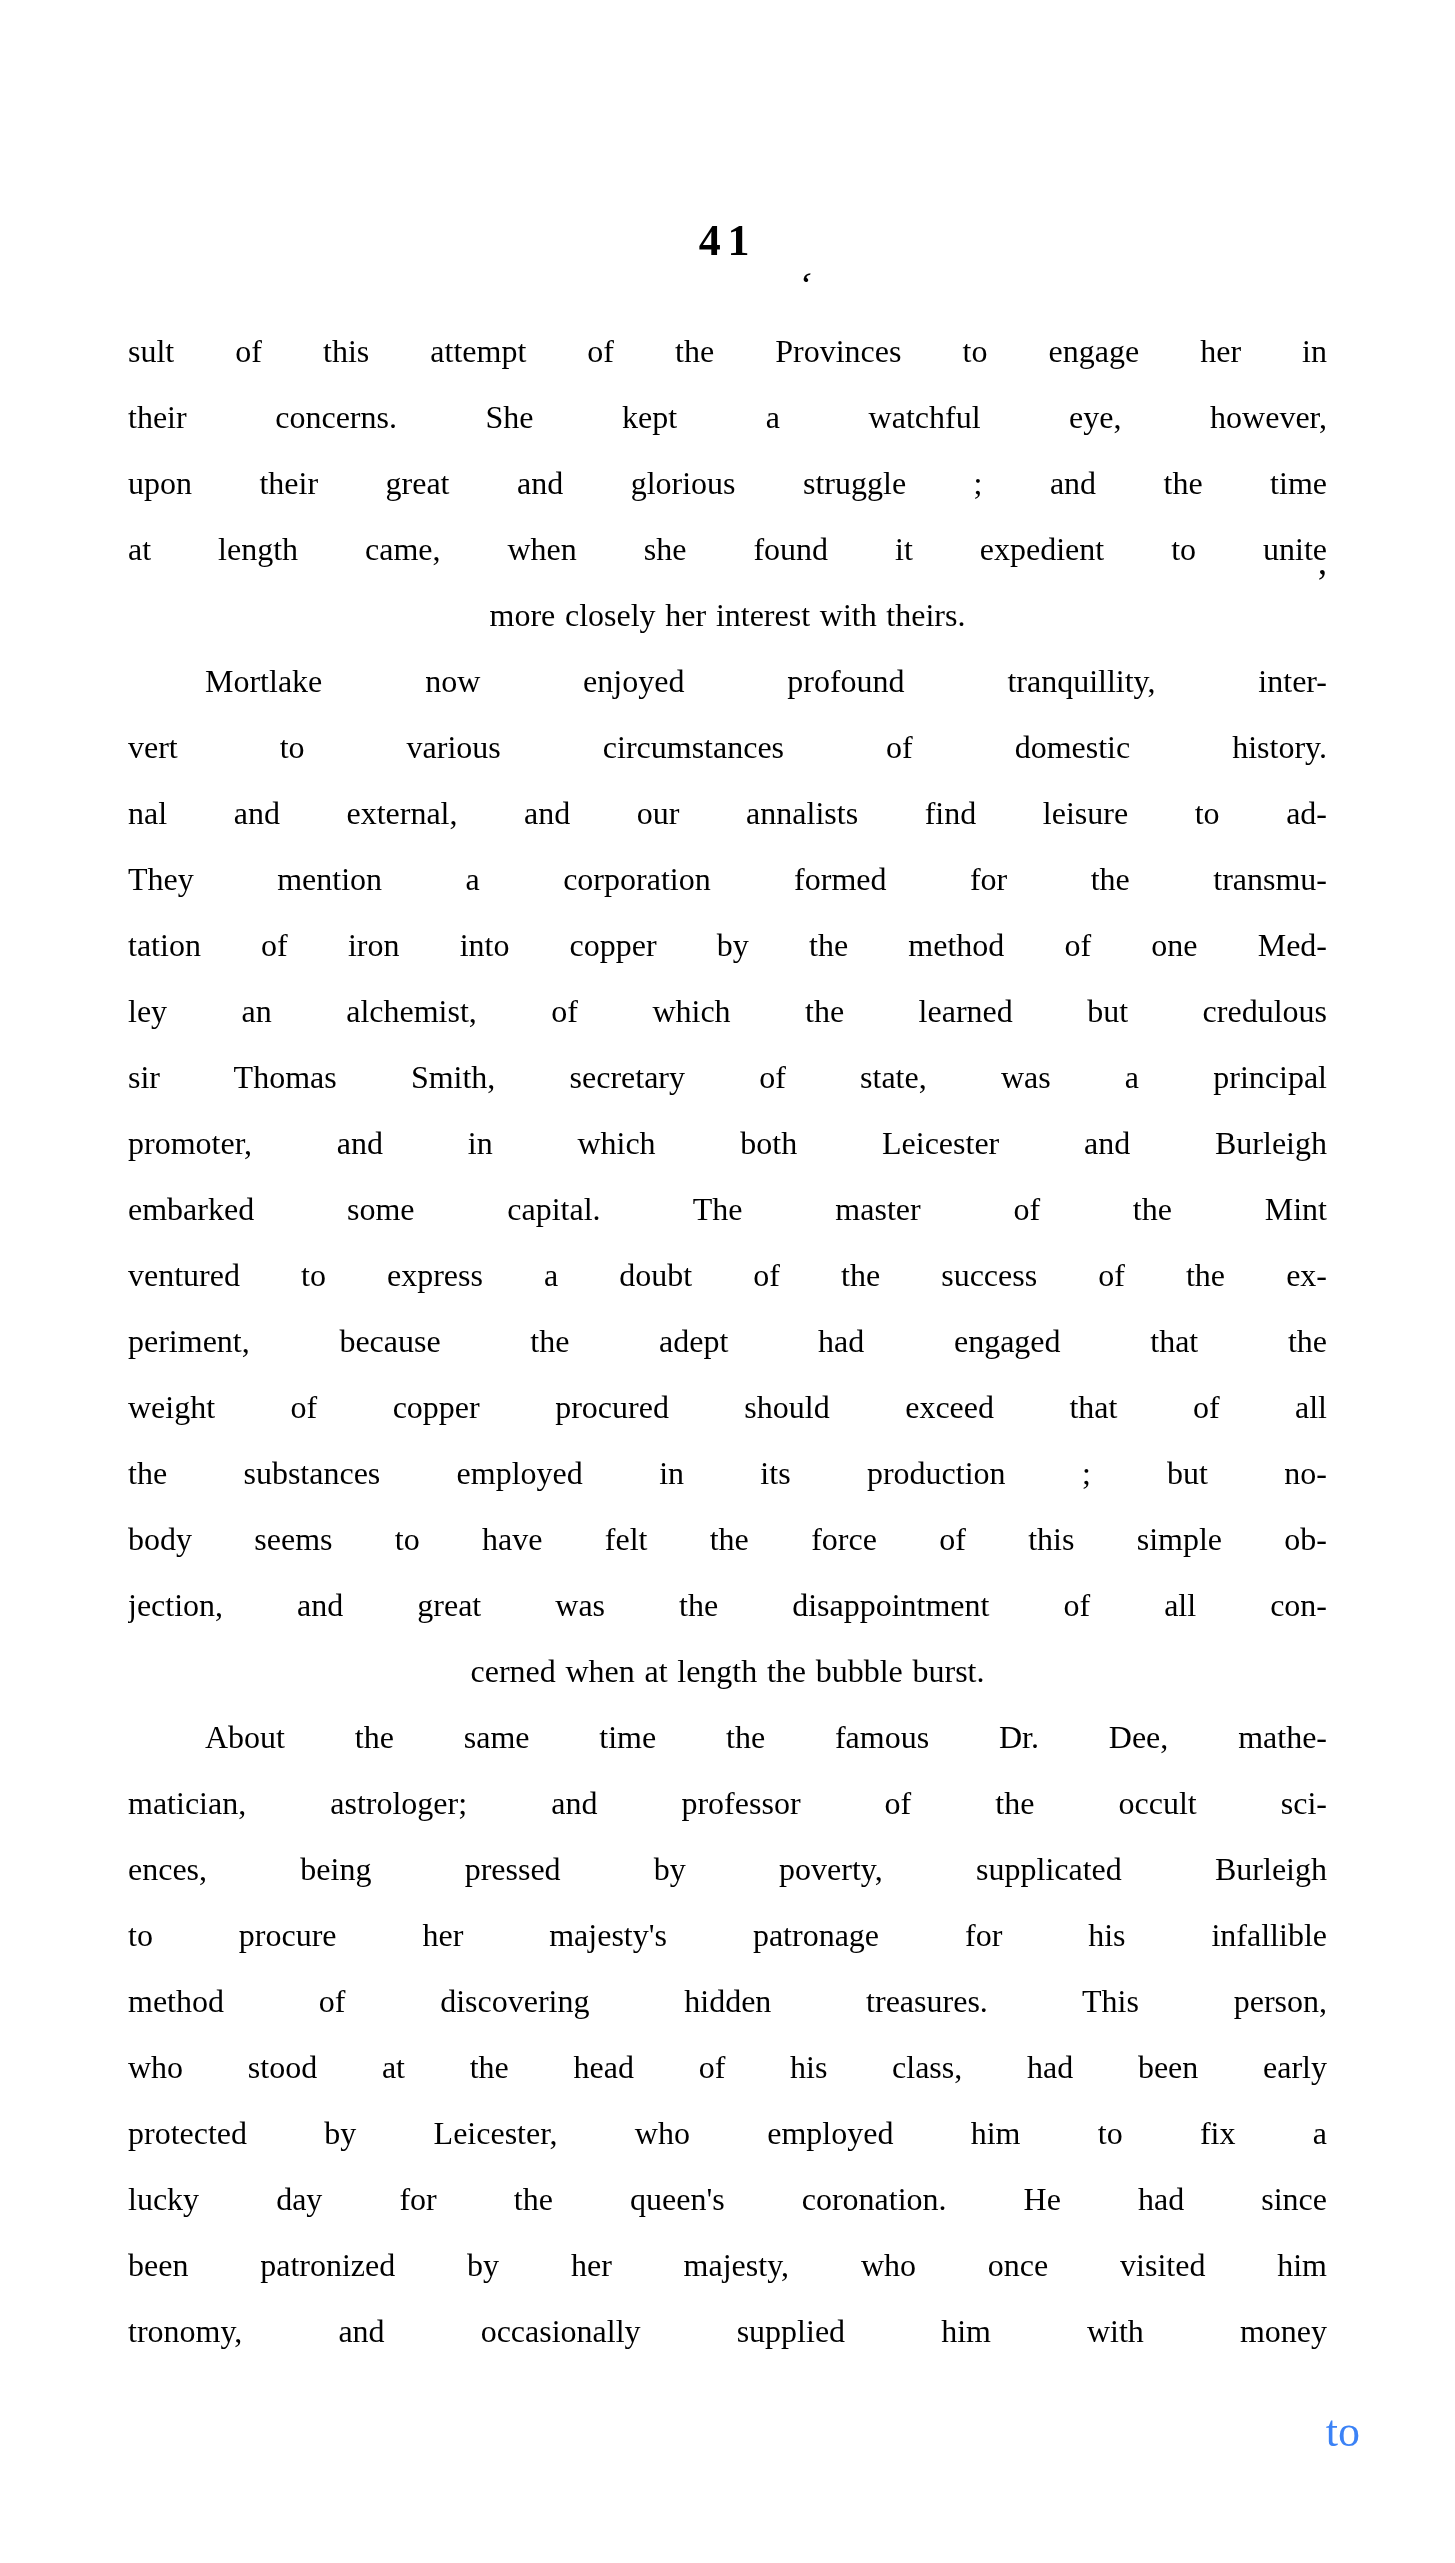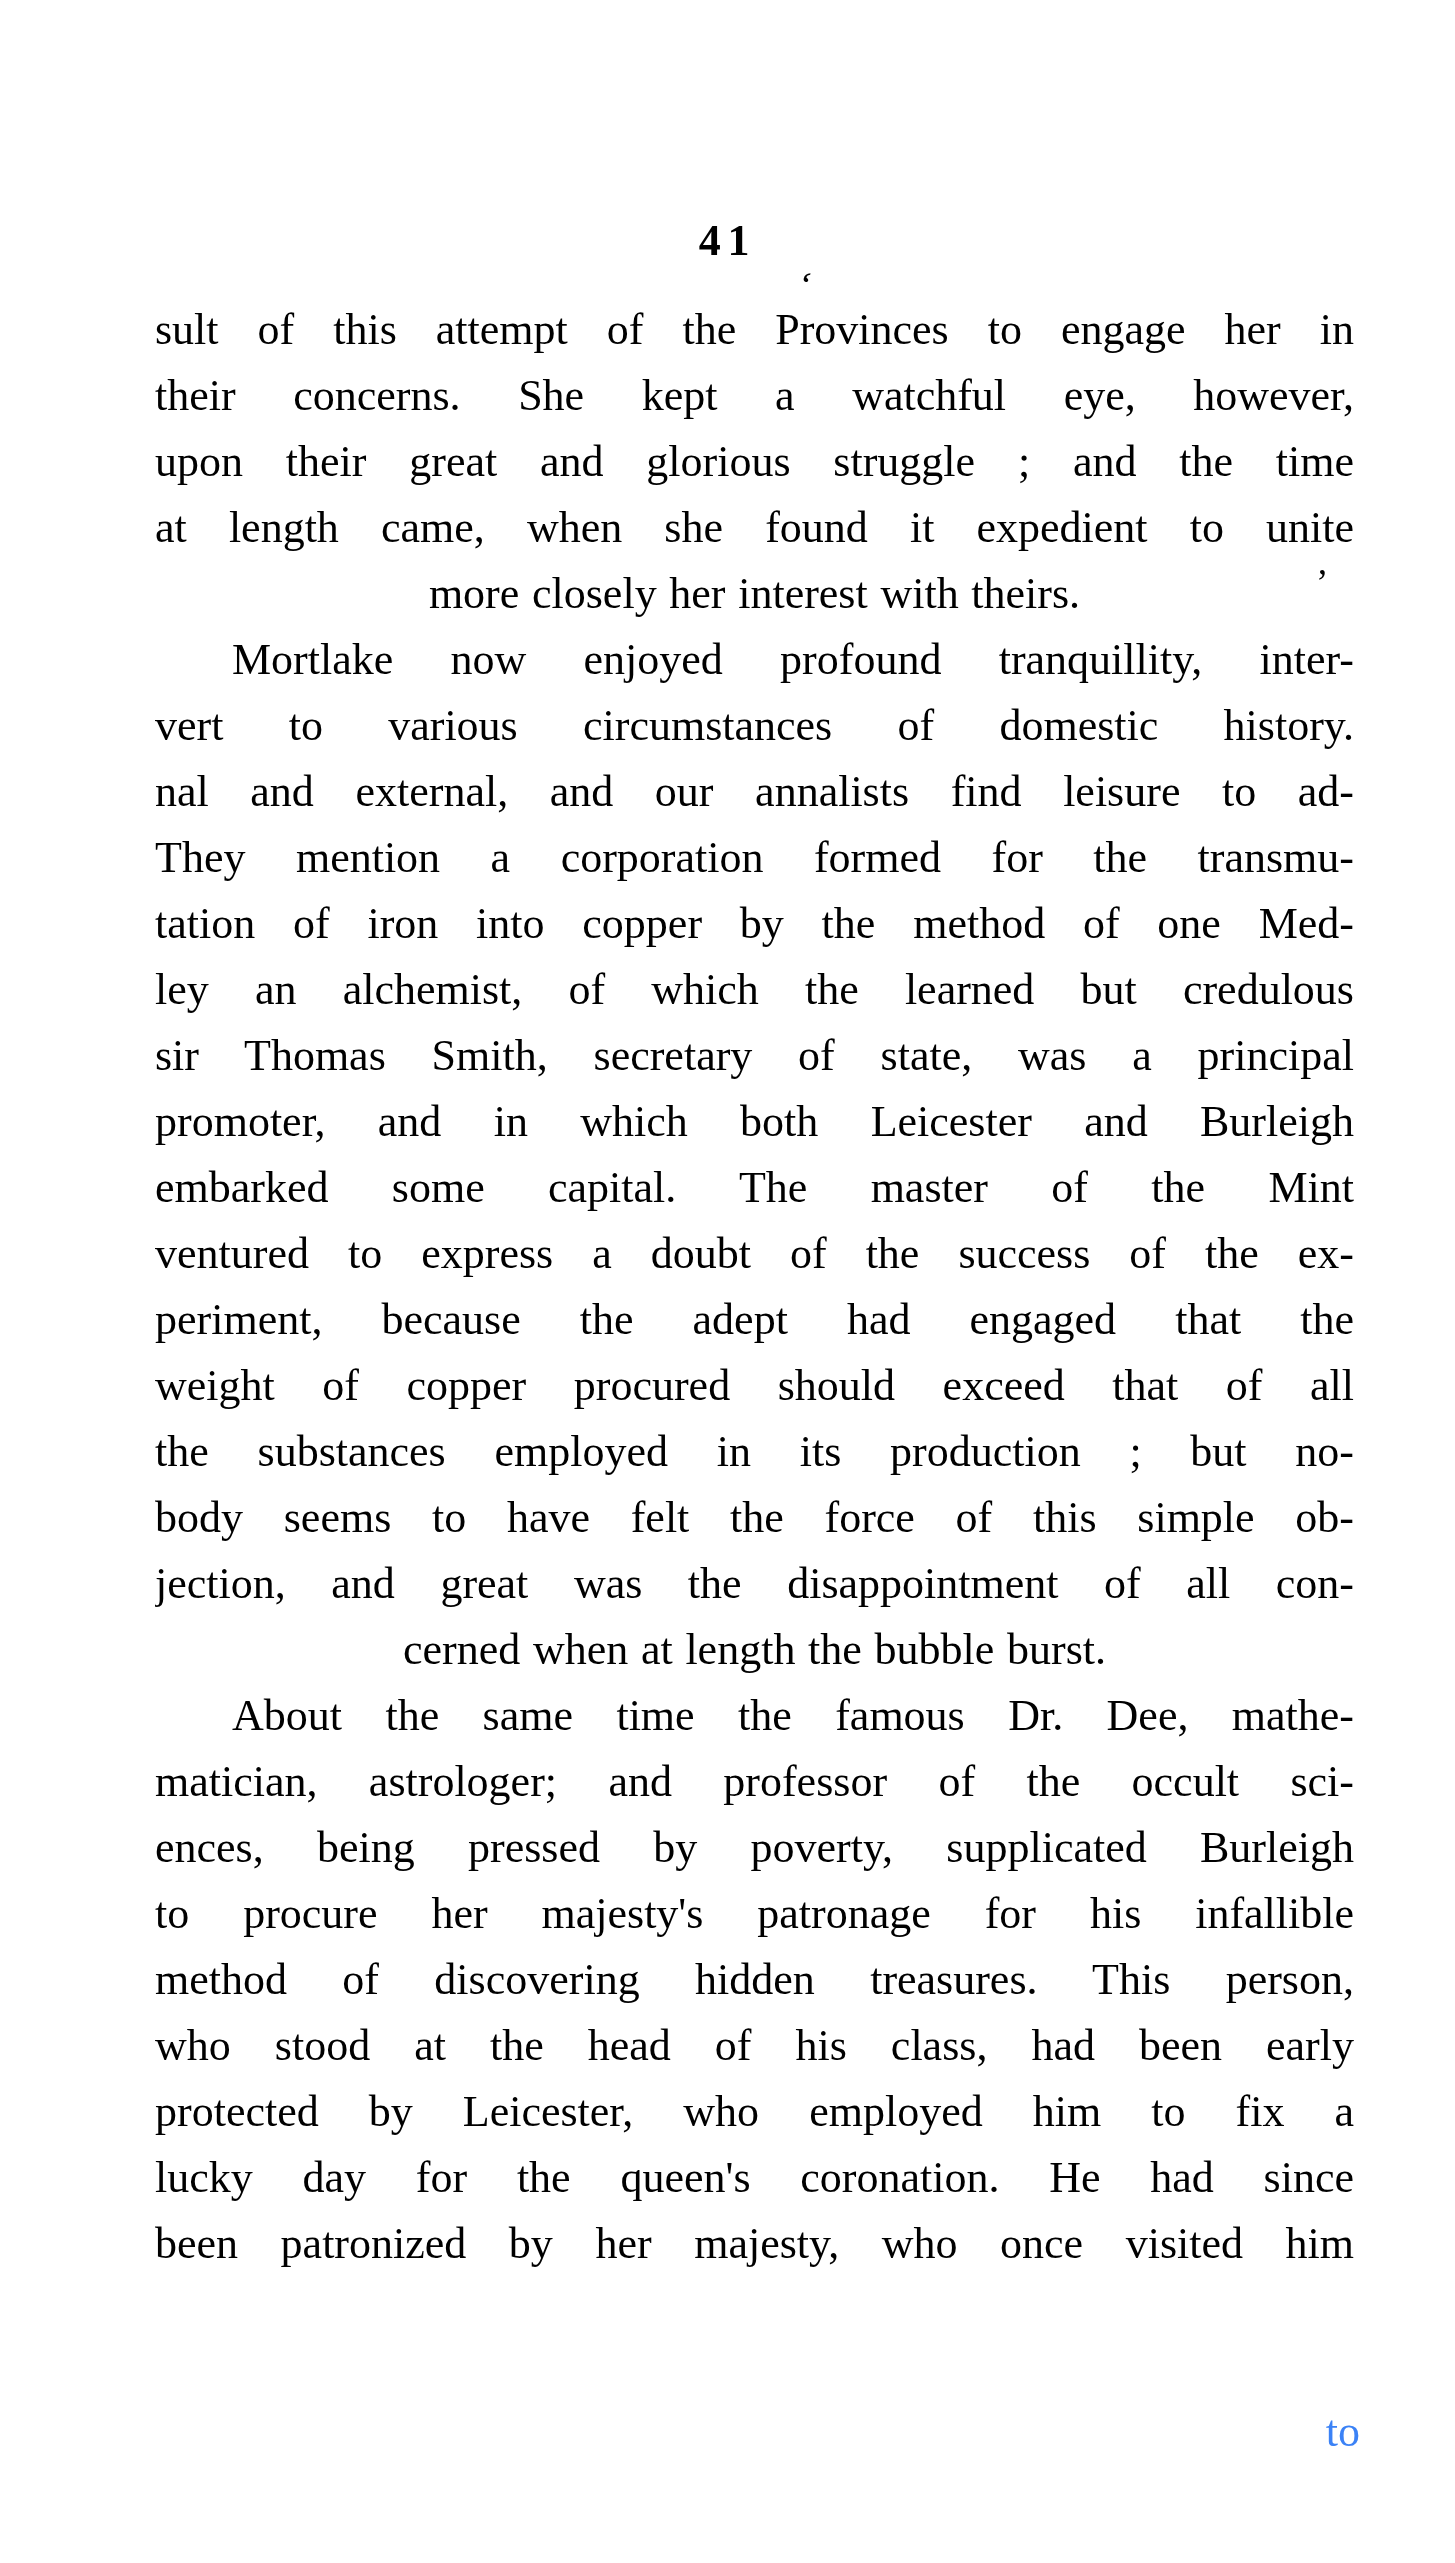--- a/index.html
+++ b/index.html
@@ -23,27 +23,26 @@
     left: 128px;
     width: 1199px;
     text-align: center;
     font-size: 44px;
     font-weight: bold;
     letter-spacing: 6.8px;
     color: #000000;
   }
   .text-block {
     position: absolute;
-    top: 297px;
+    top: 318px;
     left: 128px;
     width: 1199px;
-    font-size: 44px;
+    font-size: 32px;
     line-height: 66px;
     color: #000000;
-    margin-left: 27px;
   }
   .line {
     height: 66px;
     overflow: hidden;
     text-align: justify;
     word-spacing: 1.7px;
   }
   
   .line::after {
     content: "";
@@ -117,20 +116,21 @@
       <div class="line left">cerned when at length the bubble burst.</div>
       <div class="line indent">About the same time the famous Dr. Dee, mathe-</div>
       <div class="line">matician, astrologer; and professor of the occult sci-</div>
       <div class="line">ences, being pressed by poverty, supplicated Burleigh</div>
       <div class="line">to procure her majesty's patronage for his infallible</div>
       <div class="line">method of discovering hidden treasures. This person,</div>
       <div class="line">who stood at the head of his class, had been early</div>
       <div class="line">protected by Leicester, who employed him to fix a</div>
       <div class="line">lucky day for the queen's coronation.  He had since</div>
       <div class="line">been patronized by her majesty, who once visited him</div>
+      <div class="line">tronomy, and occasionally supplied him with money</div>
     </div>
 
   <span class="stray-mark right-margin">’</span>
 
   <div class="catchword">to</div>
 
 </div>
 
 
 </body></html>

